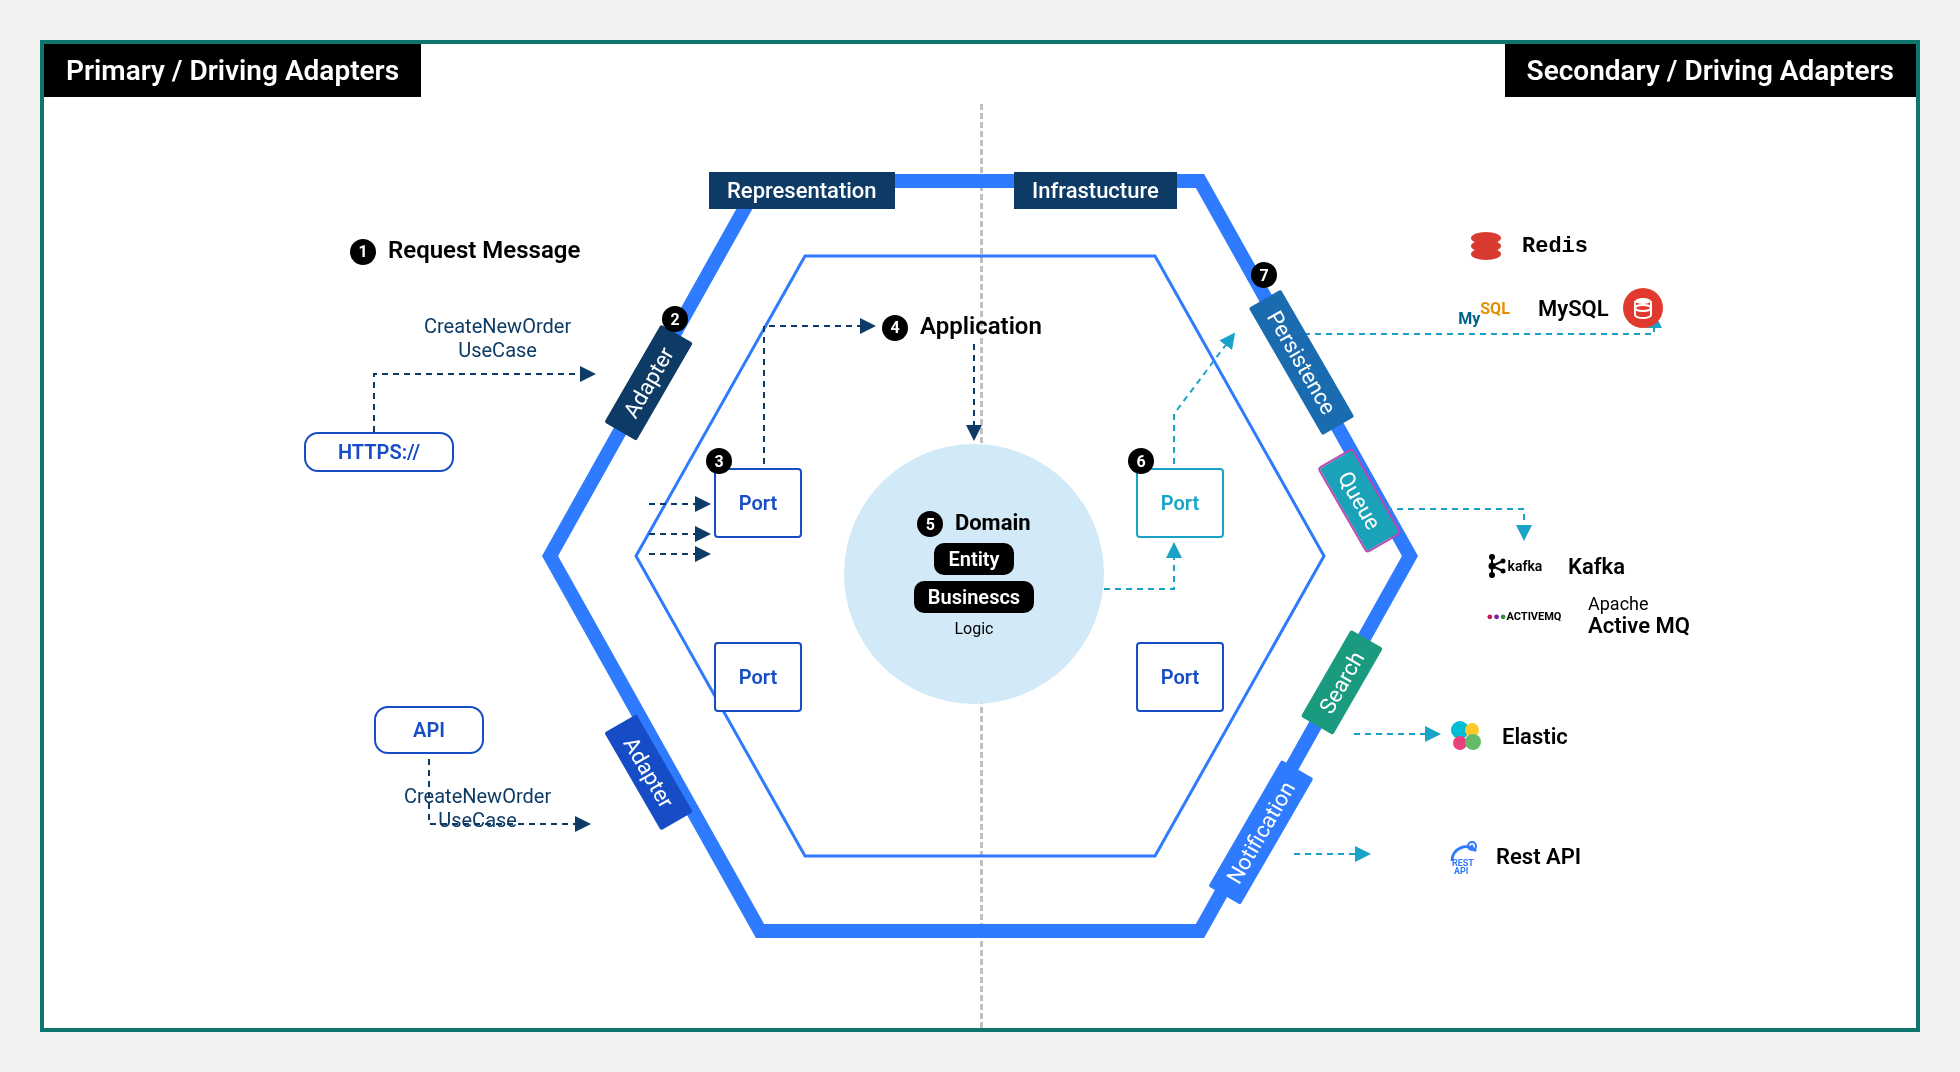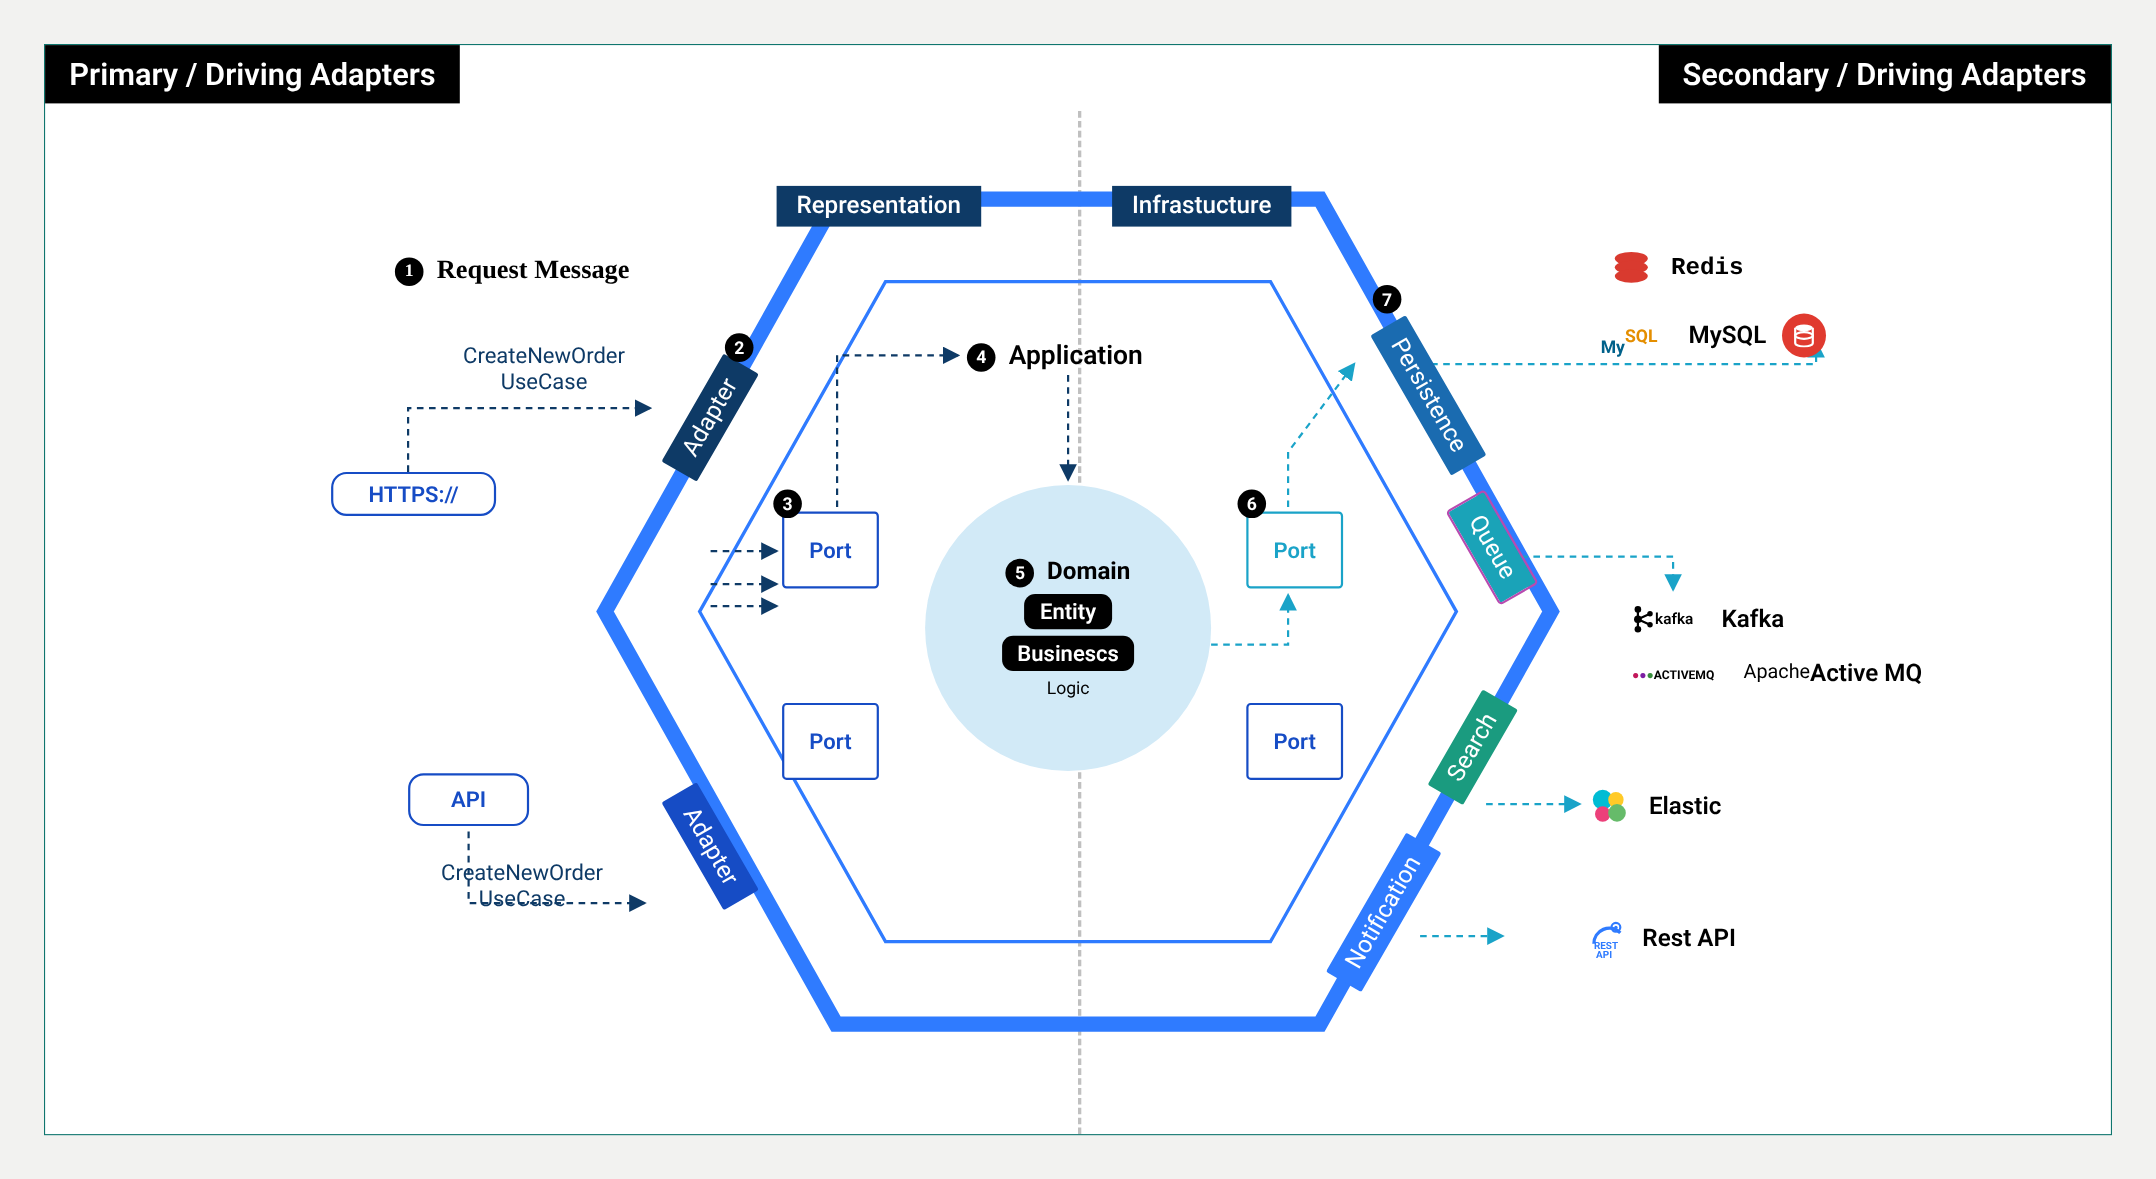--- a/index.html
+++ b/index.html
@@ -8,21 +8,21 @@
     background: #f2f2f0;
     width: 1960px;
     height: 1072px;
     padding: 40px;
     position: relative;
   }
   .frame {
     width: 100%;
     height: 100%;
     background: #fff;
-    border: 1px solid #0f766e;
+    border: 4px solid #0f766e;
     position: relative;
     overflow: hidden;
   }
   .header-left, .header-right {
     position: absolute;
     top: 0;
     background: #000;
     color: #fff;
     font-size: 28px;
     font-weight: 600;
@@ -164,21 +164,21 @@
     gap: 14px;
     font-size: 22px;
     font-weight: 600;
     z-index: 5;
   }
   .ext .icon {
     width: 44px; height: 44px;
     display: flex; align-items: center; justify-content: center;
     font-size: 28px;
   }
-  .ext .sub { display:flex; flex-direction: row; line-height:1.1;}
+  .ext .sub { display:flex; flex-direction: column; line-height:1.1;}
   .arrows { position:absolute; inset:0; z-index:3; pointer-events:none; }
   
   line.dash, polyline.dash, path.dash {
     stroke: #0e3a66;
     stroke-width: 2;
     stroke-dasharray: 6 5;
     fill: none;
   }
   line.dash-c, polyline.dash-c, path.dash-c {
     stroke: #1aa3c8;
@@ -207,21 +207,21 @@
   </div>
   <div class="hex" style="top:52%;">
     <svg width="700" height="612" viewBox="0 0 700 612">
       <polygon points="175,6 525,6 694,306 525,606 175,606 6,306" fill="none" stroke="#2f7bff" stroke-width="3"></polygon>
     </svg>
   </div>
 
   <div class="top-label" style="left:665px; top:128px;">Representation</div>
   <div class="top-label" style="left:970px; top:128px;">Infrastucture</div>
 
-  <div class="label" style="left:318px; top:192px;font-family:Liberation Serif, serif;">
+  <div class="label" style="left:306px; top:192px;">
     <span class="num">1</span>
     <span>Request Message</span>
   </div>
 
   <div class="label" style="left:838px; top:268px;">
     <span class="num">4</span>
     <span>Application</span>
   </div>
 
   <div class="small-label" style="left:380px; top:270px; text-align:center;">

